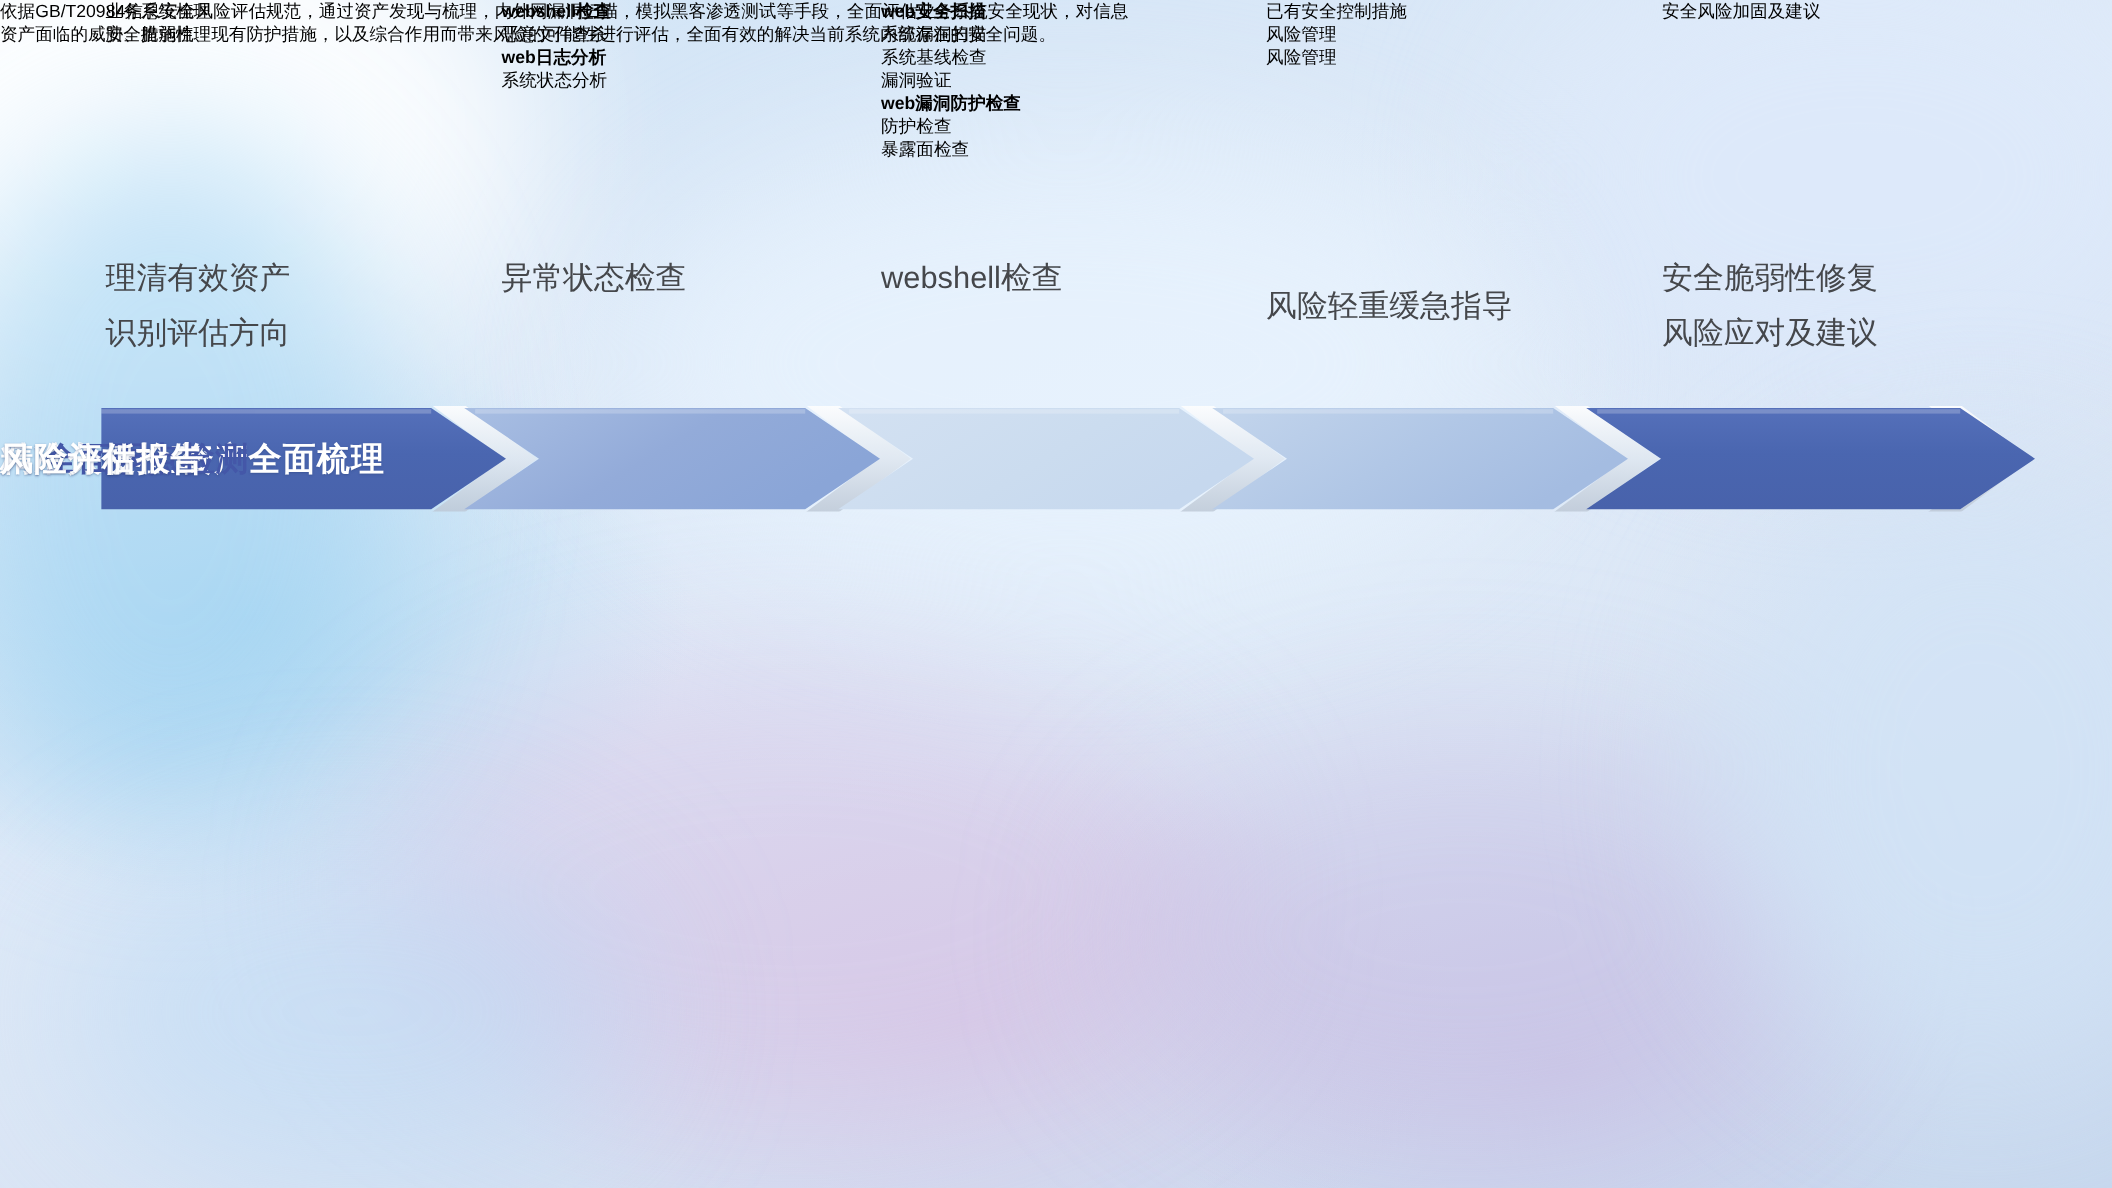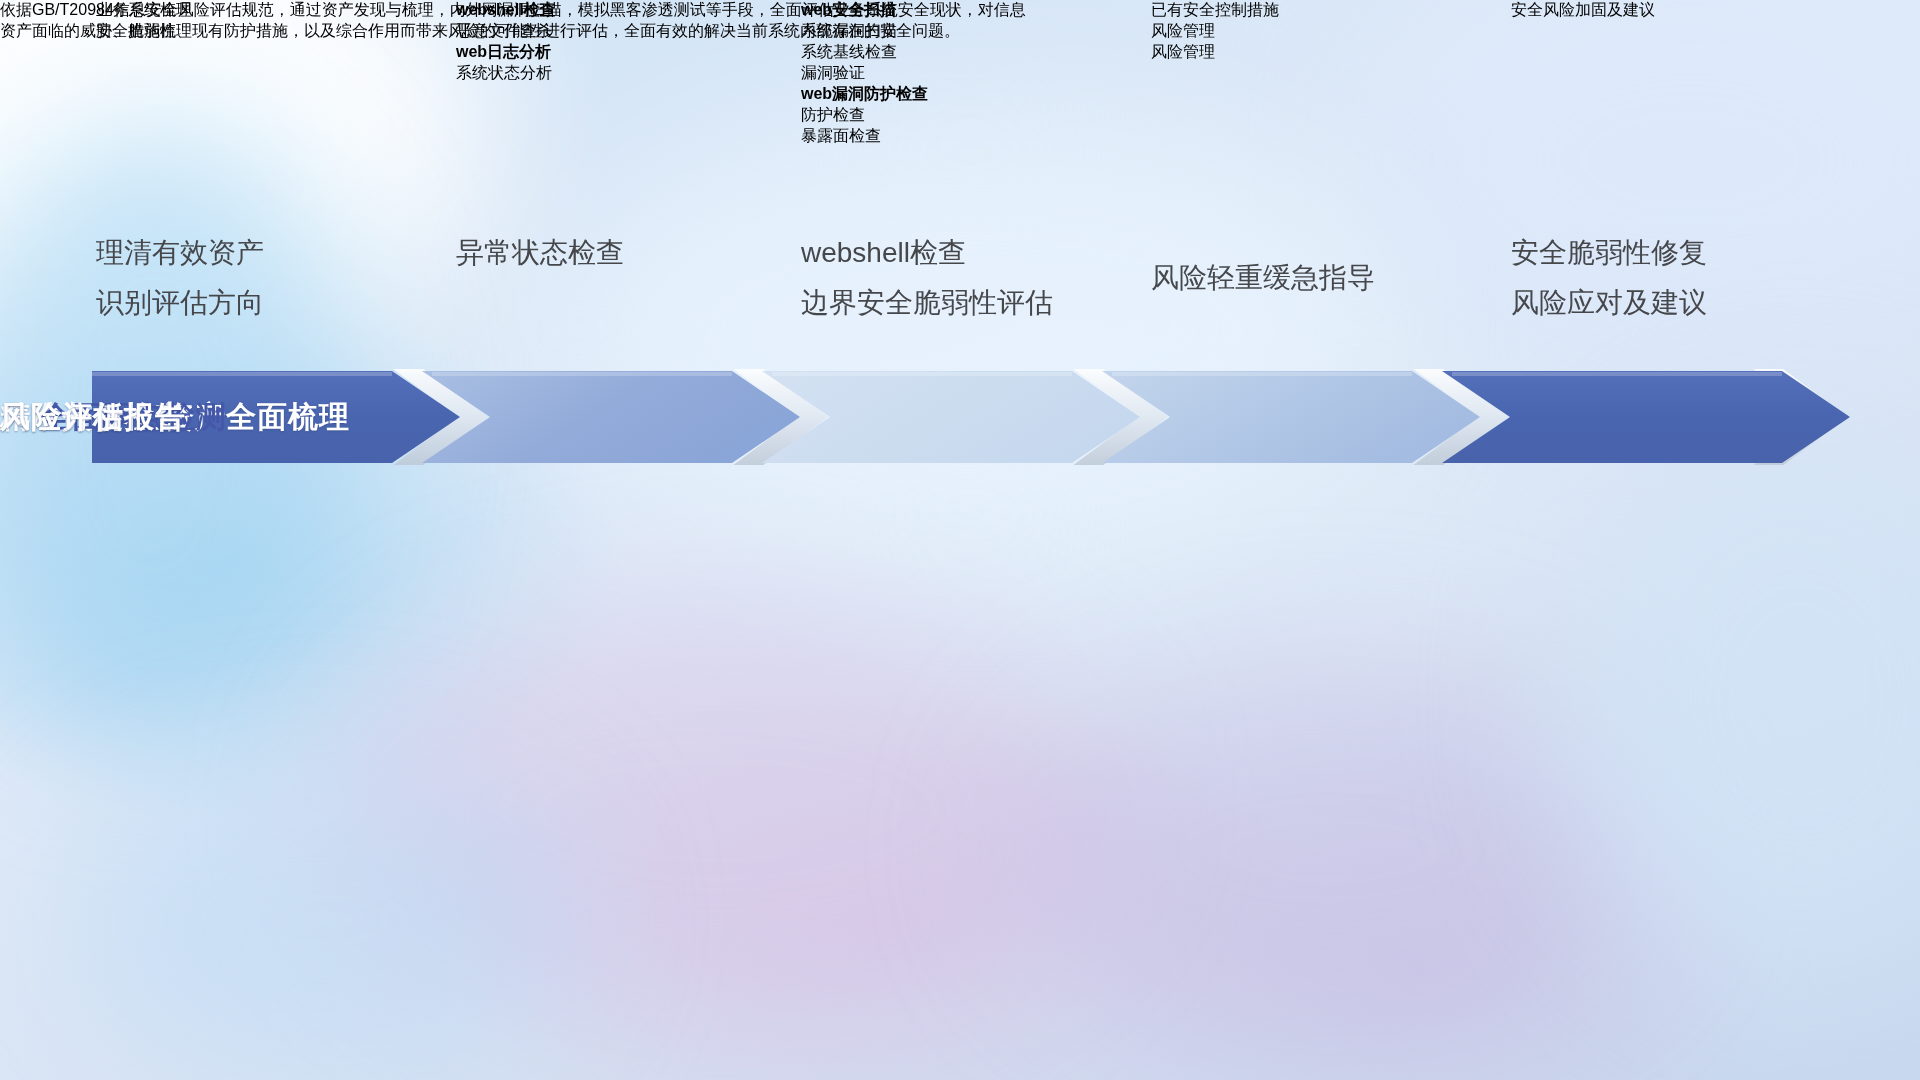--- a/index.html
+++ b/index.html
@@ -133,21 +133,20 @@
     <div class="row" id="top-row">
       <div class="col">
         <div class="top-item">理清有效资产</div>
         <div class="top-item">识别评估方向</div>
       </div>
       <div class="col">
         <div class="top-item">异常状态检查</div>
       </div>
       <div class="col">
         <div class="top-item">webshell检查</div>
-        <div class="top-item">边界安全脆弱性评估</div>
       </div>
       <div class="col col-shift-down">
         <div class="top-item">风险轻重缓急指导</div>
       </div>
       <div class="col">
         <div class="top-item">安全脆弱性修复</div>
         <div class="top-item">风险应对及建议</div>
       </div>
     </div>
 

